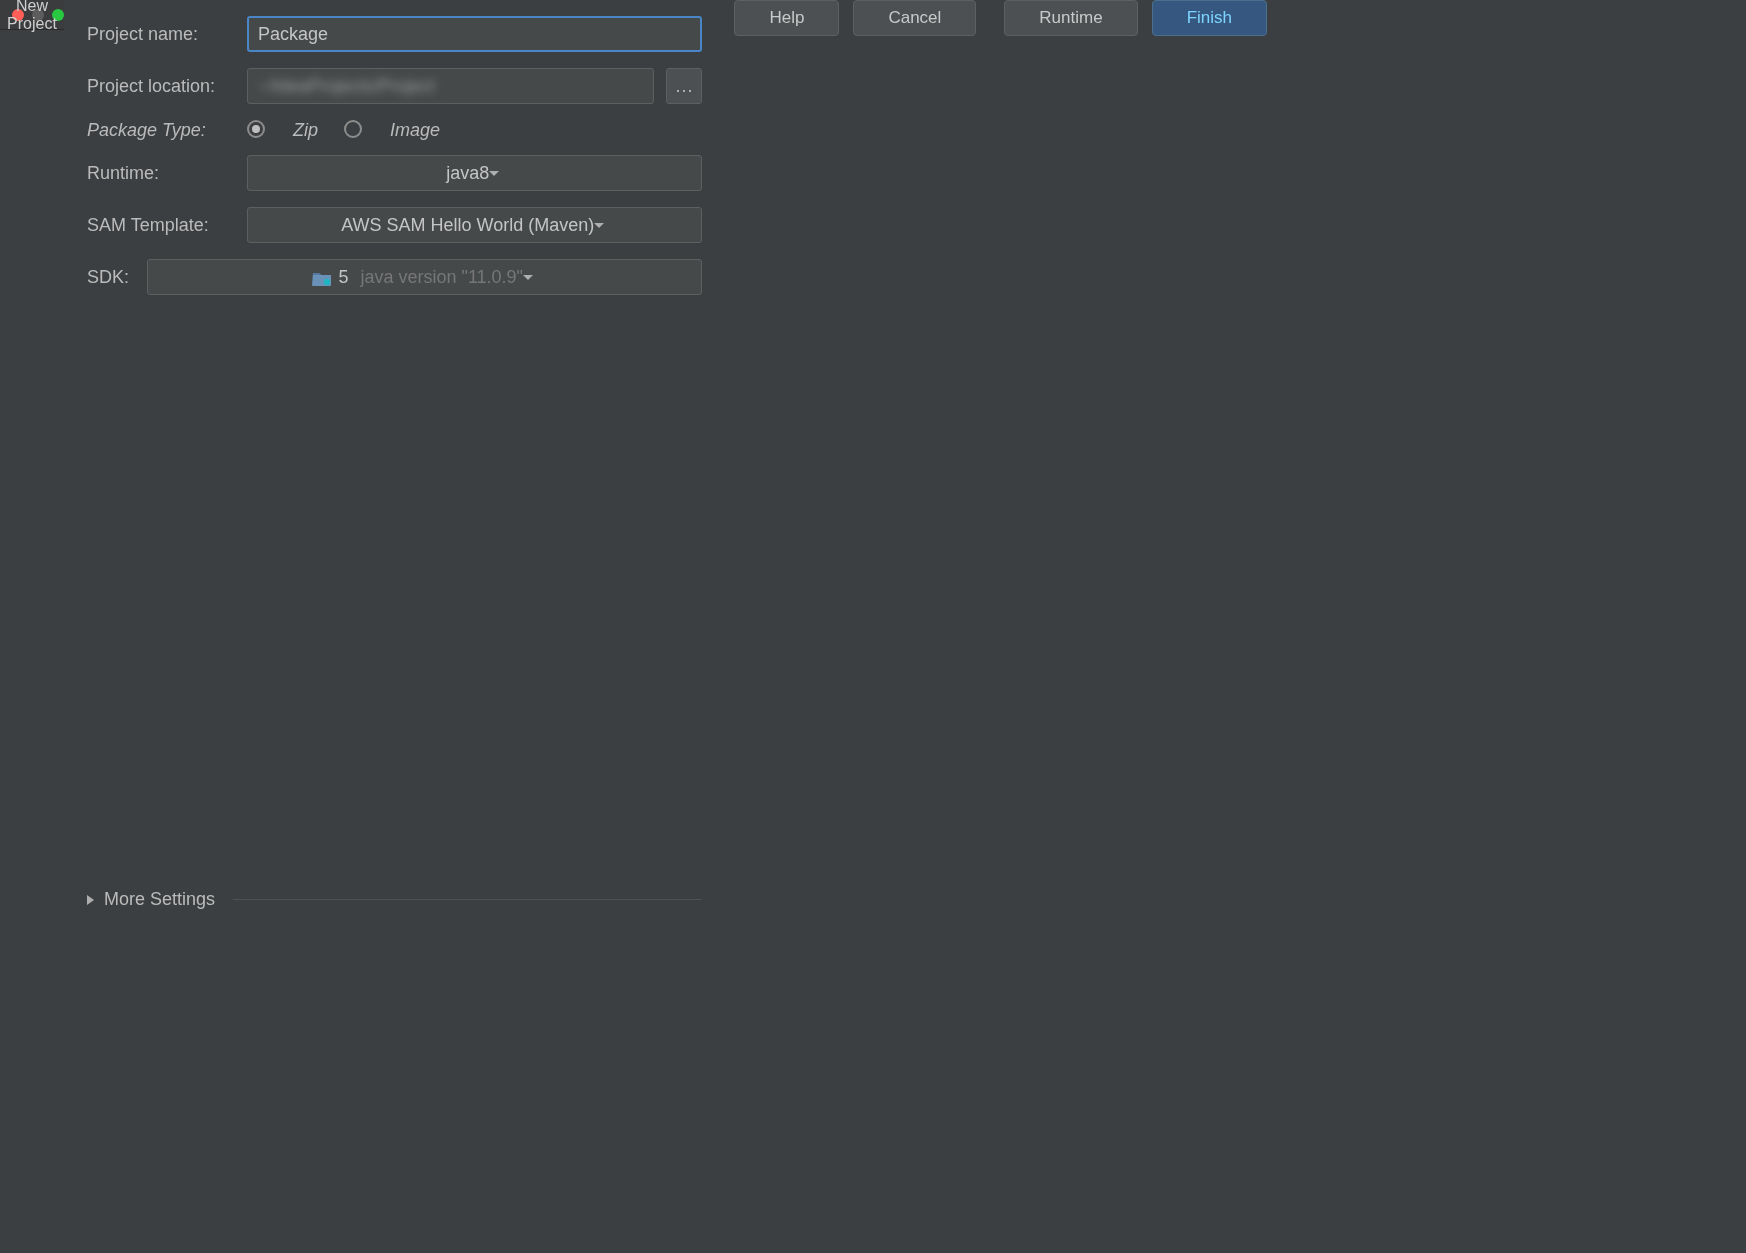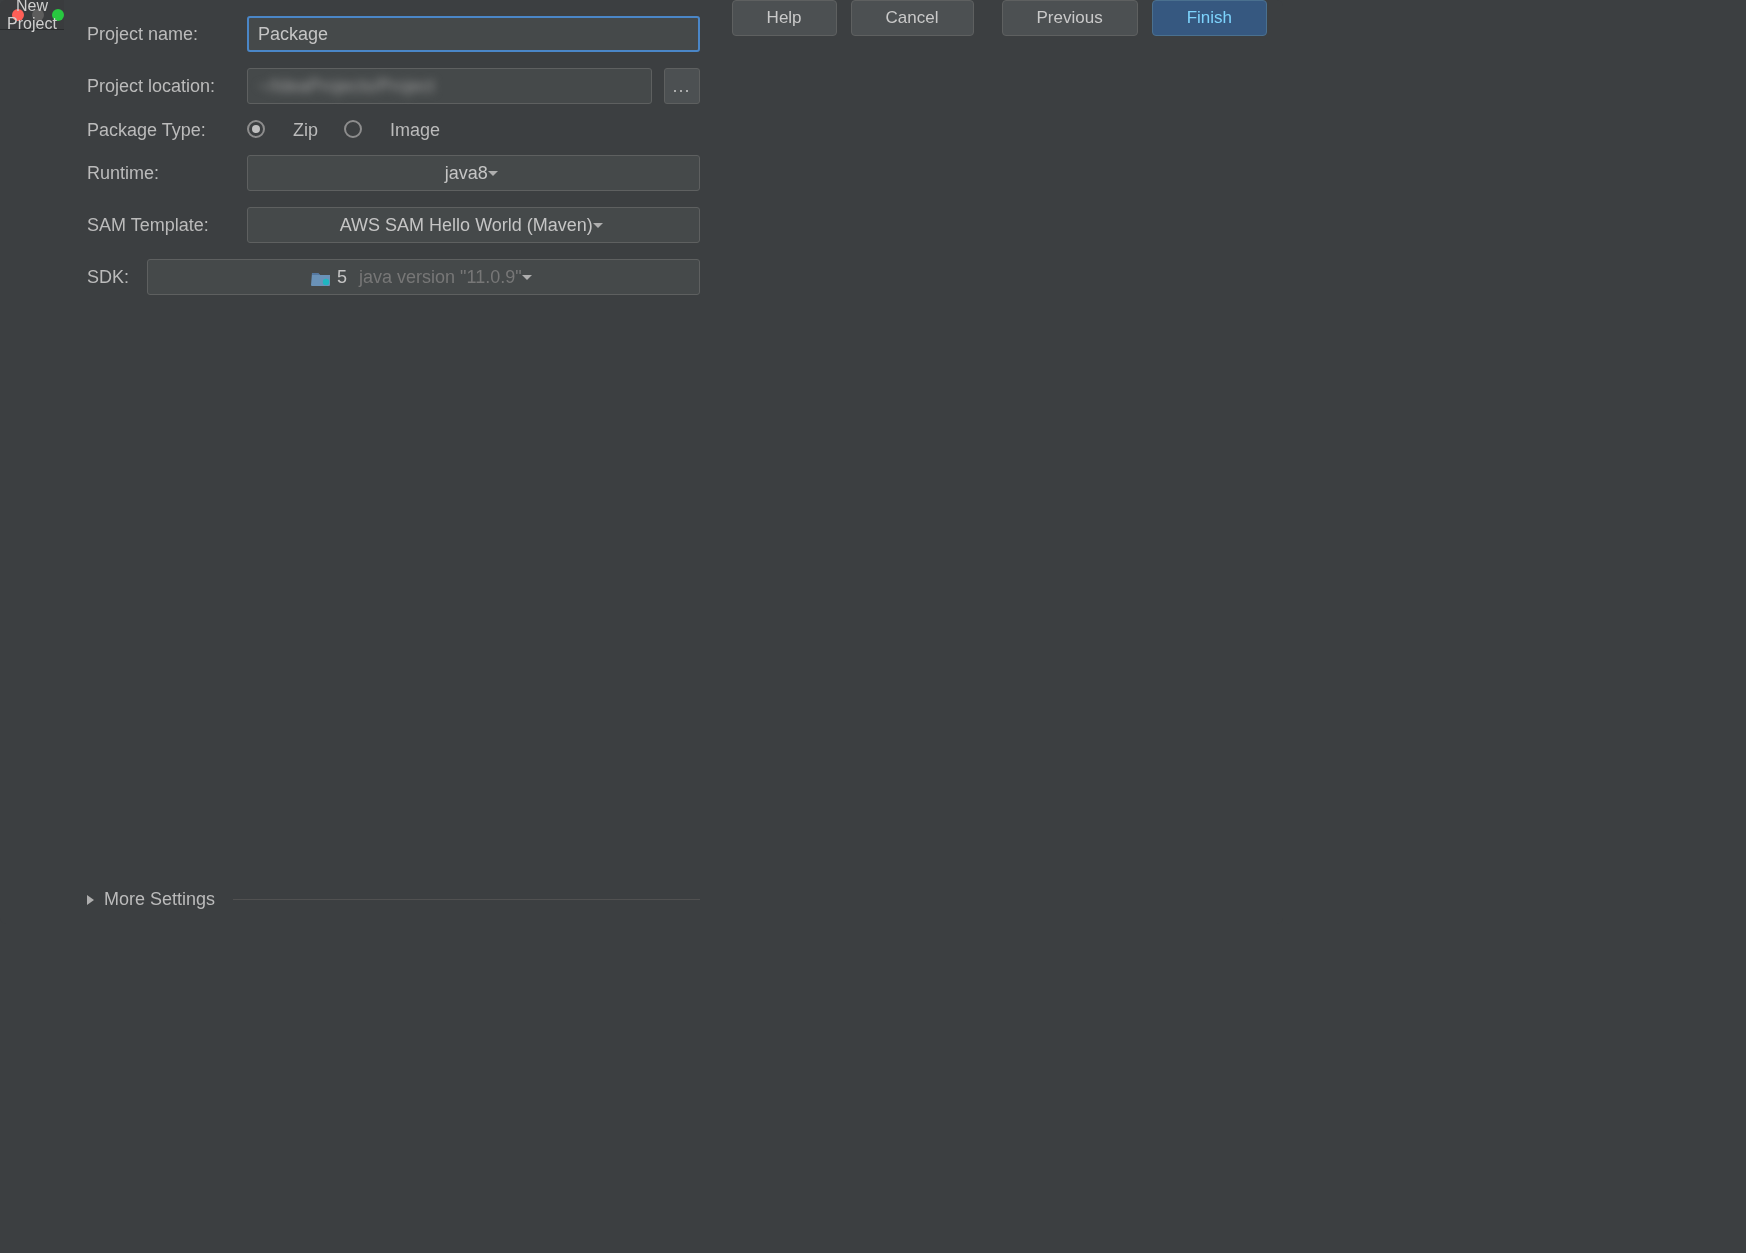--- a/index.html
+++ b/index.html
@@ -56,21 +56,21 @@
     flex-direction: column;
     padding: 16px 16px 0 0;
     margin-left: 23px;
   }
 
   .form-row {
     display: flex;
     align-items: center;
     margin-bottom: 16px;
   }
-  .form-row.tight { margin-bottom: 14px; }
+  .form-row.tight { margin-bottom: 14px; font-style: italic; }
   .label {
     width: 160px;
     flex-shrink: 0;
     color: #bbbbbb;
     font-size: 18px;
   }
   .label-sdk {
     width: 60px;
     flex-shrink: 0;
   }
@@ -299,20 +299,20 @@
 
   <div class="footer">
     <div class="btn">
       <span>Help</span>
     </div>
     <div class="btn">
       <span>Cancel</span>
     </div>
     <div class="gap"></div>
     <div class="btn">
-      <span>Previous</span>
+      <span>Runtime</span>
     </div>
     <div class="btn primary">
       <span>Finish</span>
     </div>
   </div>
 
 </div>
 
 </body></html>

